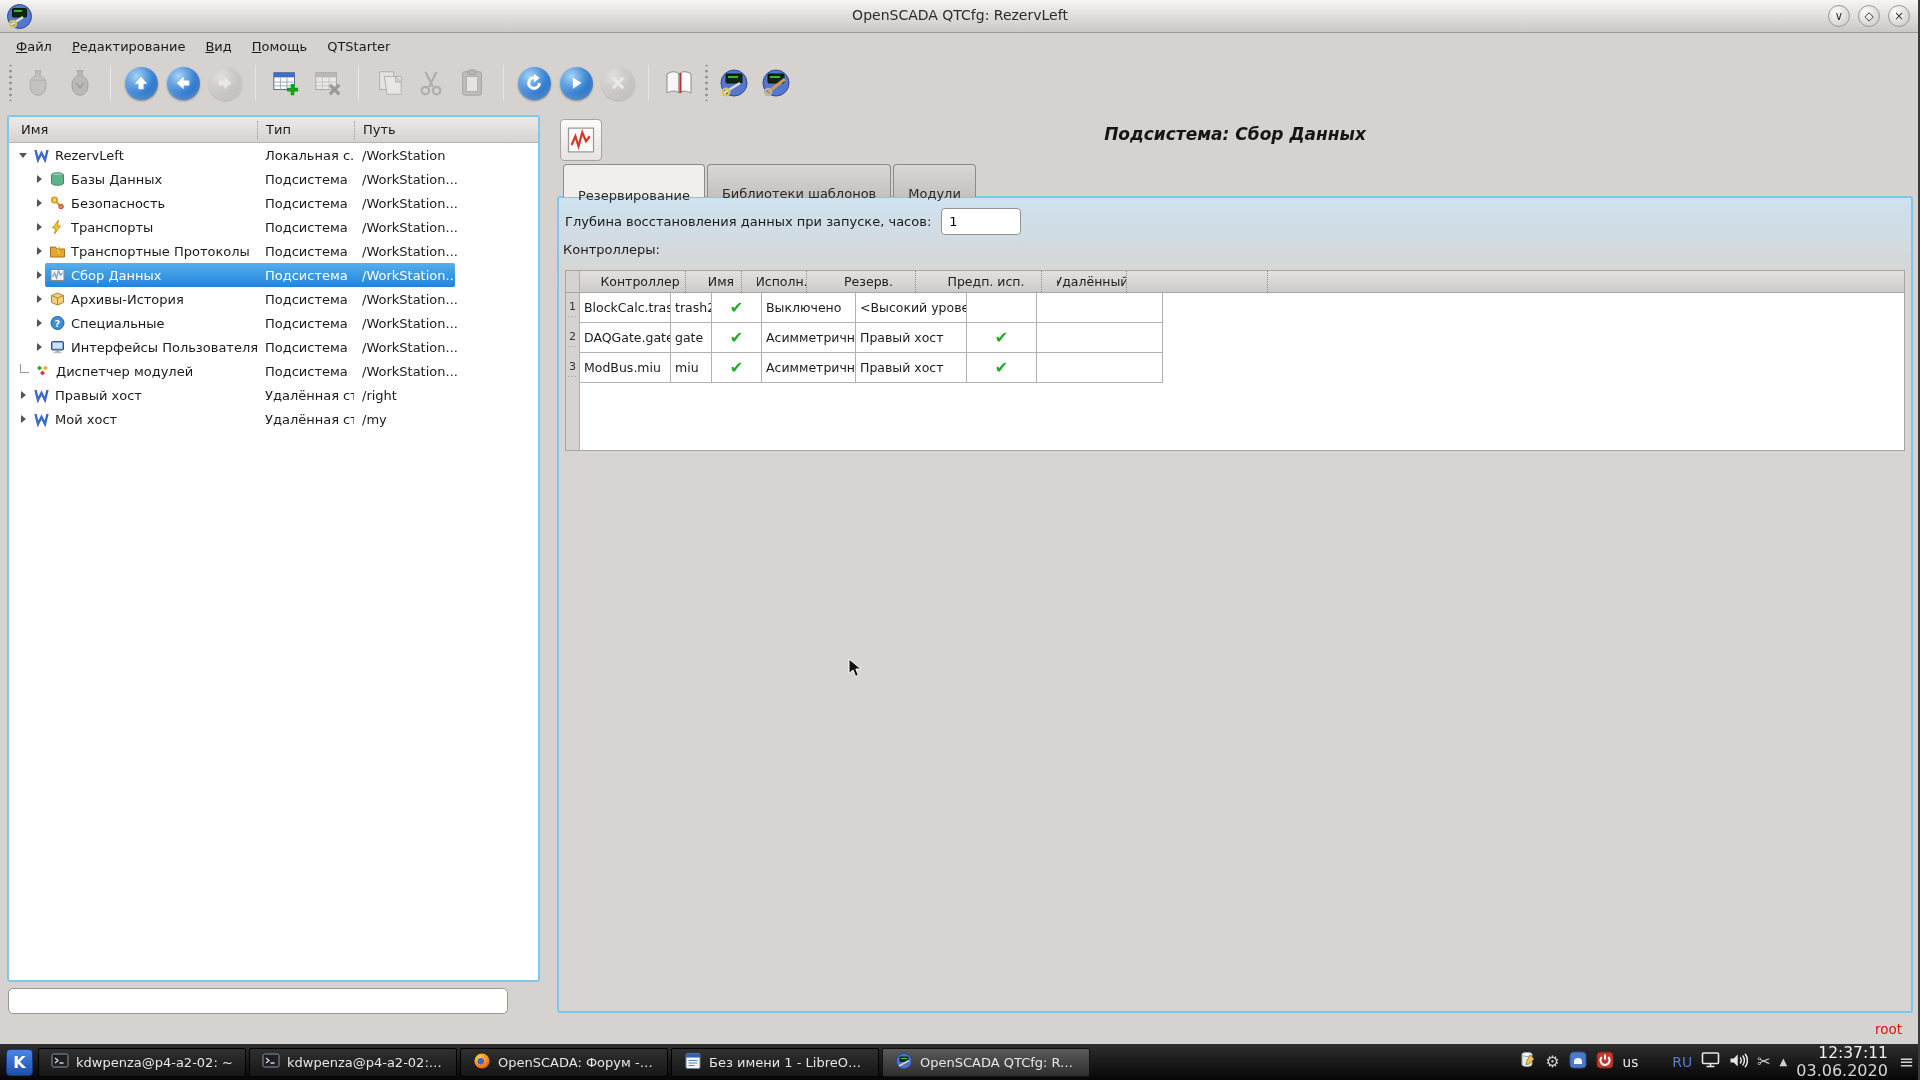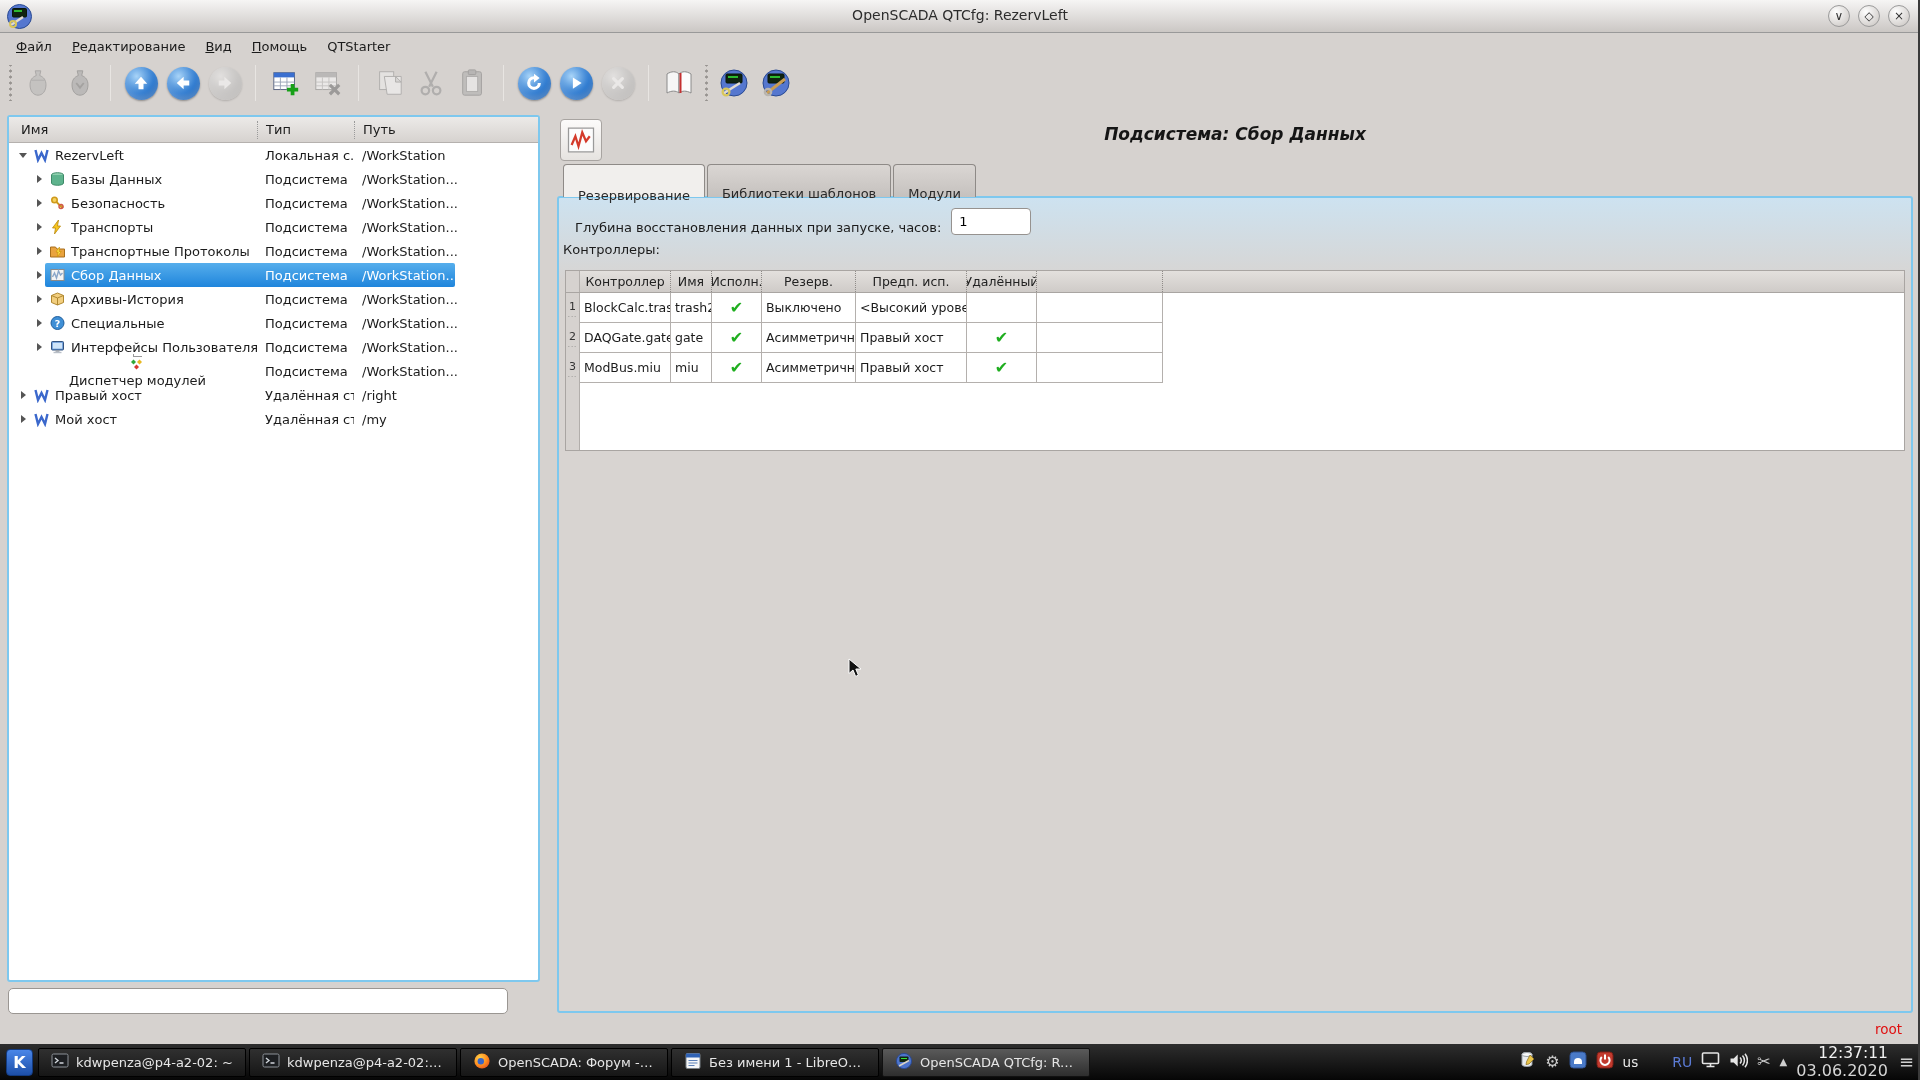--- a/index.html
+++ b/index.html
@@ -42,21 +42,21 @@
   .htype { flex:0 0 97px; padding-left:8px; border-left:1px dotted #9a9a9a; height:18px; line-height:18px; }
   .hpath { flex:1; padding-left:8px; border-left:1px dotted #9a9a9a; height:18px; line-height:18px; }
   .trow { position:relative; display:flex; height:24px; align-items:center; }
   .trow.sel::before { content:""; position:absolute; left:36px; right:83px; top:0; bottom:0;
                       background:linear-gradient(#56aeec,#1f85dc); border-radius:2px; }
   .trow.sel .c-name .lbl, .trow.sel .c-type, .trow.sel .c-path { color:#fff; }
   .trow > div { position:relative; z-index:1; }
   .c-name { flex:0 0 248px; display:flex; align-items:center; overflow:hidden; white-space:nowrap; }
   .c-type { flex:0 0 97px; padding-left:8px; white-space:nowrap; overflow:hidden; }
   .c-path { flex:1; padding-left:8px; white-space:nowrap; overflow:hidden; }
-  .d0 { padding-left:6px; } .d1 { padding-left:22px; } .dleaf { padding-left:9px;flex-direction:column; }
+  .d0 { padding-left:6px; } .d1 { padding-left:22px; } .dleaf { padding-left:9px; }
   .exp { width:16px; display:flex; align-items:center; justify-content:center; flex:none; }
   .arr-c { width:0; height:0; border-left:5px solid #555; border-top:4px solid transparent; border-bottom:4px solid transparent; }
   .arr-o { width:0; height:0; border-top:5px solid #555; border-left:4px solid transparent; border-right:4px solid transparent; }
   .elbow { width:9px; height:9px; border-left:1px solid #999; border-bottom:1px solid #999; margin:-6px 3px 0 2px; flex:none; }
   .ticn { width:17px; height:16px; margin:0 5px 0 2px; flex:none; }
   .filterbox { position:absolute; left:8px; top:988px; width:500px; height:26px; background:#fff;
                border:1px solid #9a9692; border-radius:5px; padding:0 8px; font-size:13px; font-family:inherit; }
 
   
   .panelicon { position:absolute; left:560px; top:119px; width:42px; height:42px;
@@ -64,28 +64,28 @@
                display:flex; align-items:center; justify-content:center; }
   .ptitle { position:absolute; left:557px; top:124px; width:1356px; text-align:center;
             font-size:17px; font-weight:bold; font-style:italic; color:#151515; }
   .tabbar { position:absolute; left:563px; top:166px; height:31px; display:flex; align-items:flex-end; z-index:2; }
   .tab { padding:16px 14px; border:1px solid #8e8a87; border-bottom:none; border-radius:4px 4px 0 0;
          height:27px; line-height:26px; background:linear-gradient(#dad6d3,#c5c1be); margin-right:2px; white-space:nowrap; color:#2a2a2a; }
   .tab.active { height:31px; line-height:30px; background:#f1efed; }
   .pane { position:absolute; left:557px; top:196px; width:1356px; height:817px;
           border:2px solid #7ec8ee; border-radius:3px;
           background:linear-gradient(180deg,#cde2f0 0px,#d8d4d1 85px,#d8d4d1 100%); }
-  .depthrow { position:absolute; left:16px; top:10px; height:27px; display:flex; align-items:flex-end; }
+  .depthrow { position:absolute; left:6px; top:10px; height:27px; display:flex; align-items:center; }
   .depthlabel { padding-right:10px; }
   .depthinput { width:80px; height:27px; background:#fff; border:1px solid #96928f; border-radius:4px;
                 padding:0 7px; font-size:13px; font-family:inherit; }
   .ctllabel { position:absolute; left:4px; top:44px; }
   .ctable { position:absolute; left:6px; top:72px; width:1340px; height:181px; background:#fff;
             border:1px solid #a9a5a2; display:flex; flex-direction:column; font-size:12.5px; }
-  .thead { display:flex; height:22px; background:linear-gradient(#e3e0dd,#cfcbc8); border-bottom:1px solid #a9a5a2; }
+  .thead { display:flex; height:22px; background:linear-gradient(#e3e0dd,#cfcbc8); border-bottom:1px solid #a9a5a2;gap:15px; }
   .th { display:flex; align-items:center; justify-content:center; border-right:1px dotted #8f8b88; color:#222; overflow:hidden; white-space:nowrap; }
   .th.nofill { border-right:none; flex:1; }
   .corner { flex:0 0 14px; border-right:1px solid #b2aeab; background:#d6d2cf; }
   .tbody { flex:1; display:flex; }
   .gutter { flex:0 0 14px; background:#d6d2cf; border-right:1px solid #b2aeab; display:flex; flex-direction:column; }
   .gcell { height:30px; display:flex; flex-direction:column; align-items:center; justify-content:center; font-size:11px; color:#333; }
   .gcell .grip { font-size:7px; color:#777; line-height:4px; letter-spacing:1px; }
   .grid { flex:1; }
   .drow { display:flex; height:30px; }
   .td { border-right:1px solid #b4b0ad; border-bottom:1px solid #b4b0ad; padding:0 4px;

